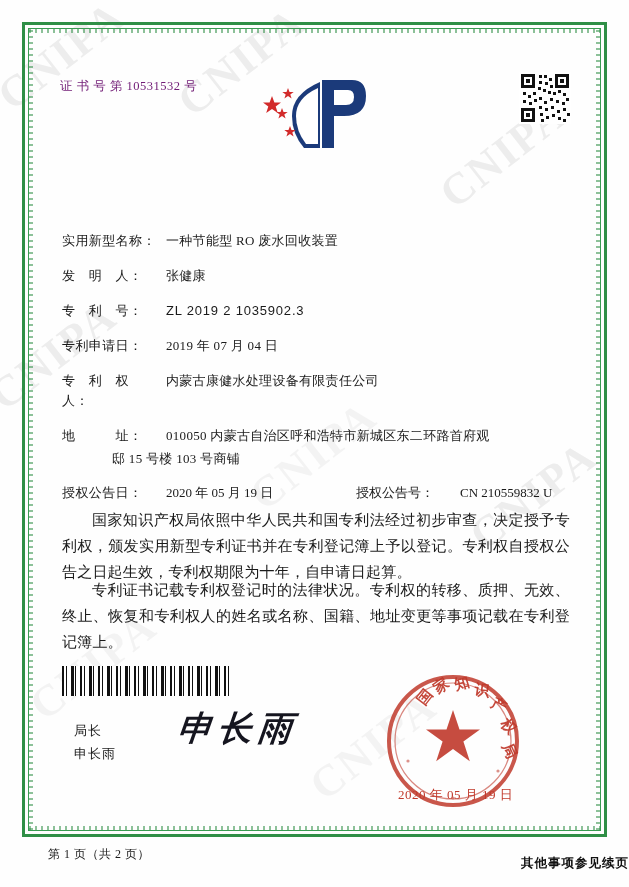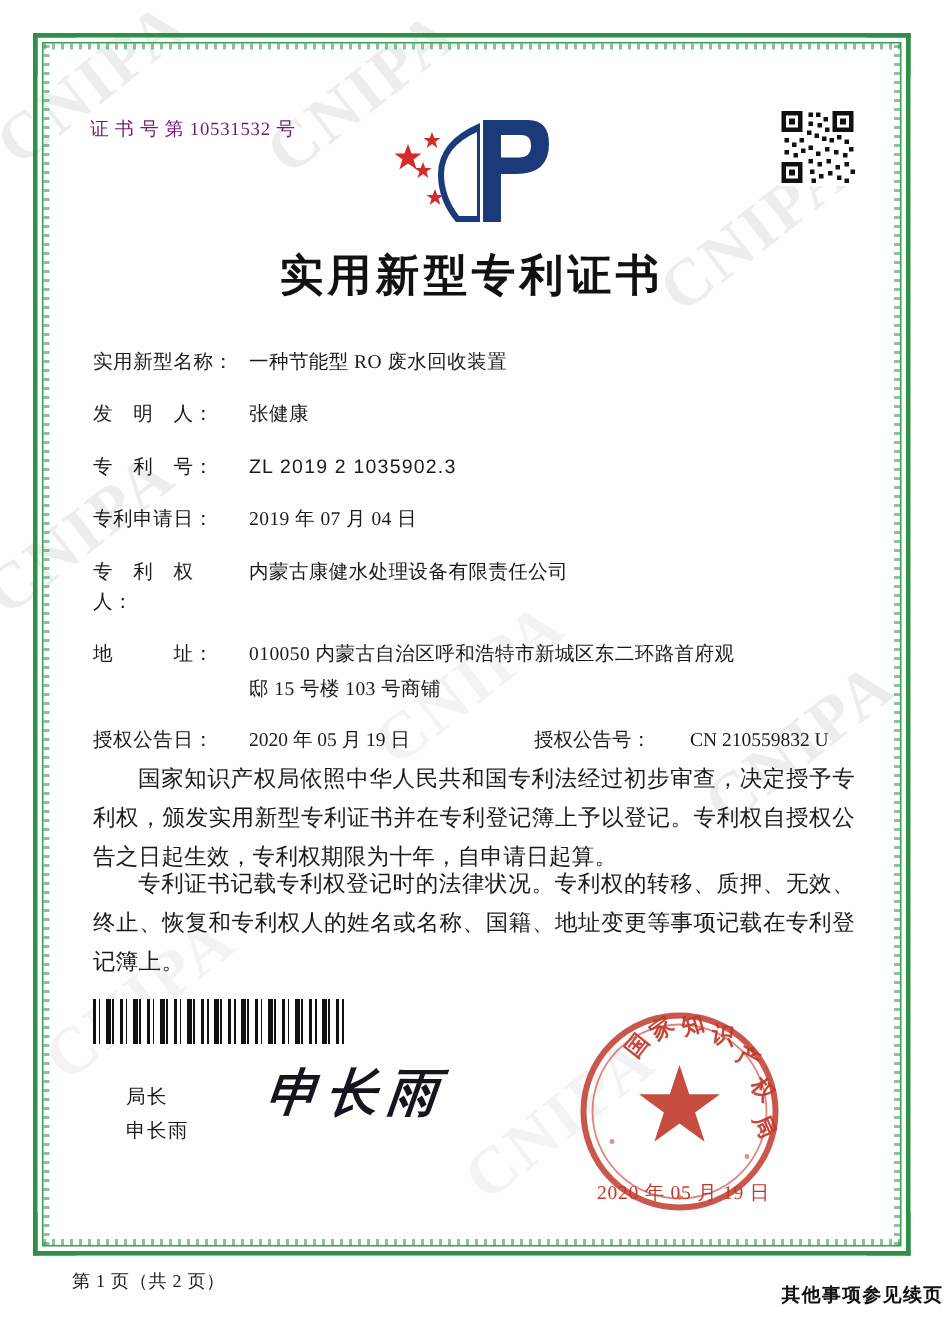--- a/index.html
+++ b/index.html
@@ -147,21 +147,21 @@
   }
   .row .val {
     flex: 1 1 auto;
     letter-spacing: 0.3px;
   }
   .row .val.mono {
     font-family: Liberation Sans, sans-serif;
     letter-spacing: 0.8px;
   }
   .subline {
-    margin-left: 104px;
+    margin-left: 50px;
     font-size: 13px;
     margin-top: -11px;
     margin-bottom: 15.5px;
     letter-spacing: 0.3px;
   }
   .row.two .val2wrap {
     flex: 1 1 auto;
     display: flex;
   }
   .row.two .v-left { width: 190px; }
@@ -190,21 +190,20 @@
         #111 0 2px, #fff 2px 4px, #111 4px 5px, #fff 5px 9px,
         #111 9px 12px, #fff 12px 13px, #111 13px 14px, #fff 14px 18px);
   }
 
   
   .sig-label {
     position: absolute;
     left: 26px;
     font-size: 13px;
     letter-spacing: 1px;
-    margin-left: 10px;
   }
   .sig-label.l1 { top: 676px; }
   .sig-label.l2 { top: 699px; }
   .sig-hand {
     position: absolute;
     left: 130px; top: 660px;
     font-size: 34px;
     font-family: "Liberation Serif", serif;
     font-style: italic;
     font-weight: bold;
@@ -334,21 +333,20 @@
           <rect x="21" y="41" width="3" height="3"></rect>
             <rect x="27" y="44" width="3" height="3"></rect>
             <rect x="33" y="42" width="3" height="3"></rect>
           <rect x="39" y="45" width="3" height="3"></rect>
             <rect x="44" y="47" width="3" height="3"></rect>
             <rect x="22" y="47" width="3" height="3"></rect>
         </g>
       </svg>
     </div>
 
-    <div class="title">实用新型专利证书</div>
 
     <div class="fields">
       <div class="row">
         <div class="lbl">实用新型名称：</div>
         <div class="val">一种节能型 RO 废水回收装置</div>
       </div>
       <div class="row">
         <div class="lbl">发　明　人：</div>
         <div class="val">张健康</div>
       </div>

